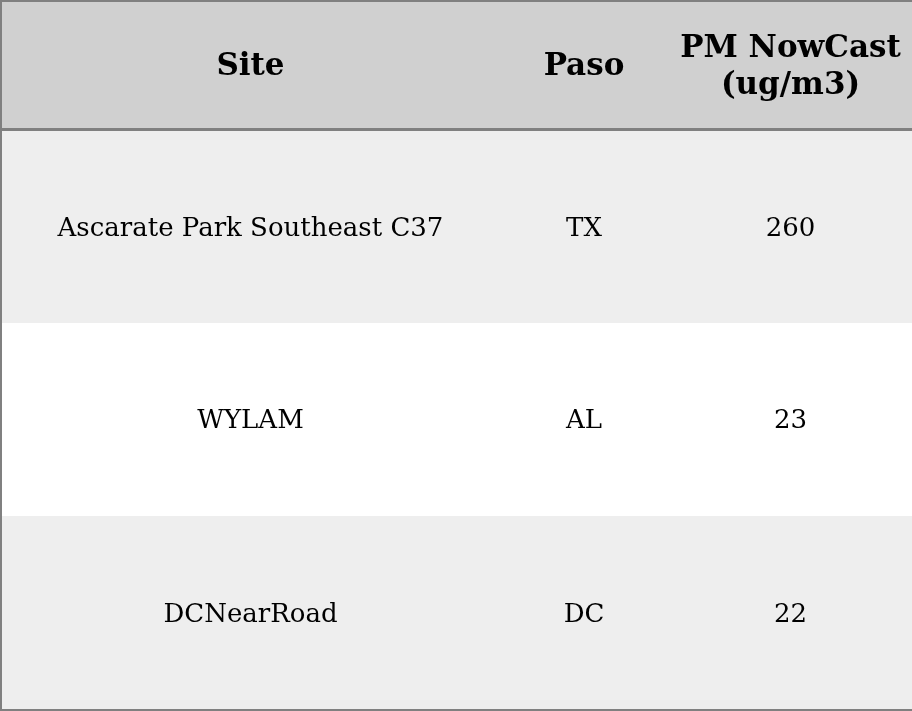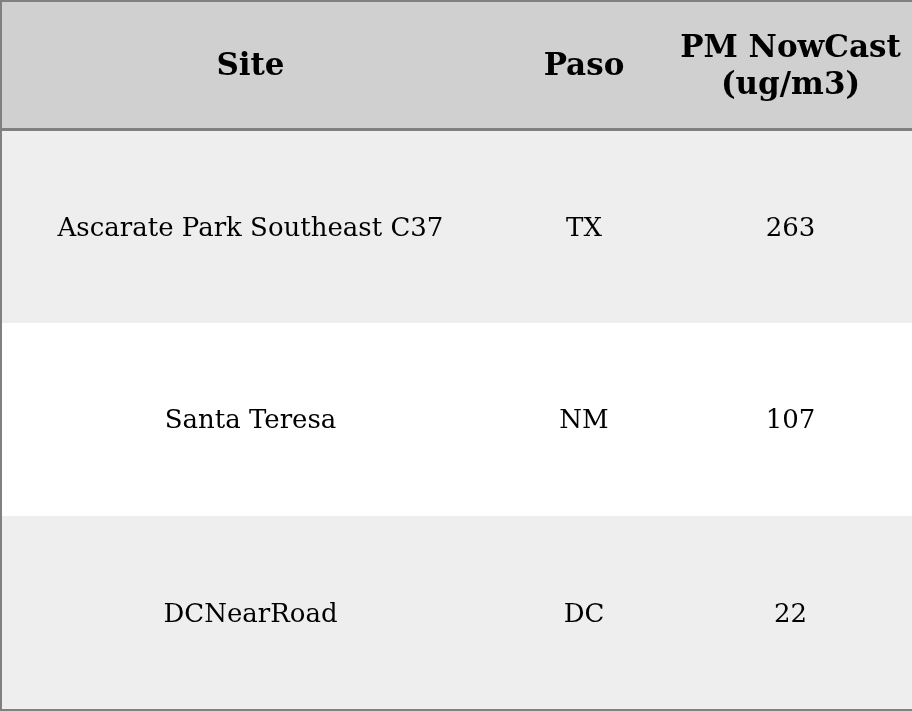--- a/index.html
+++ b/index.html
@@ -68,26 +68,26 @@
       <tr>
         <th>Site</th>
         <th>Paso</th>
         <th>PM NowCast (ug/m3)</th>
       </tr>
     </thead>
     <tbody>
       <tr>
         <td>Ascarate Park Southeast C37</td>
         <td>TX</td>
-        <td>263</td>
+        <td>260</td>
       </tr>
       <tr>
-        <td>Santa Teresa</td>
-        <td>NM</td>
-        <td>107</td>
+        <td>WYLAM</td>
+        <td>AL</td>
+        <td>23</td>
       </tr>
       <tr>
         <td>DCNearRoad</td>
         <td>DC</td>
         <td>22</td>
       </tr>
     </tbody>
   </table>
 </div>
 

